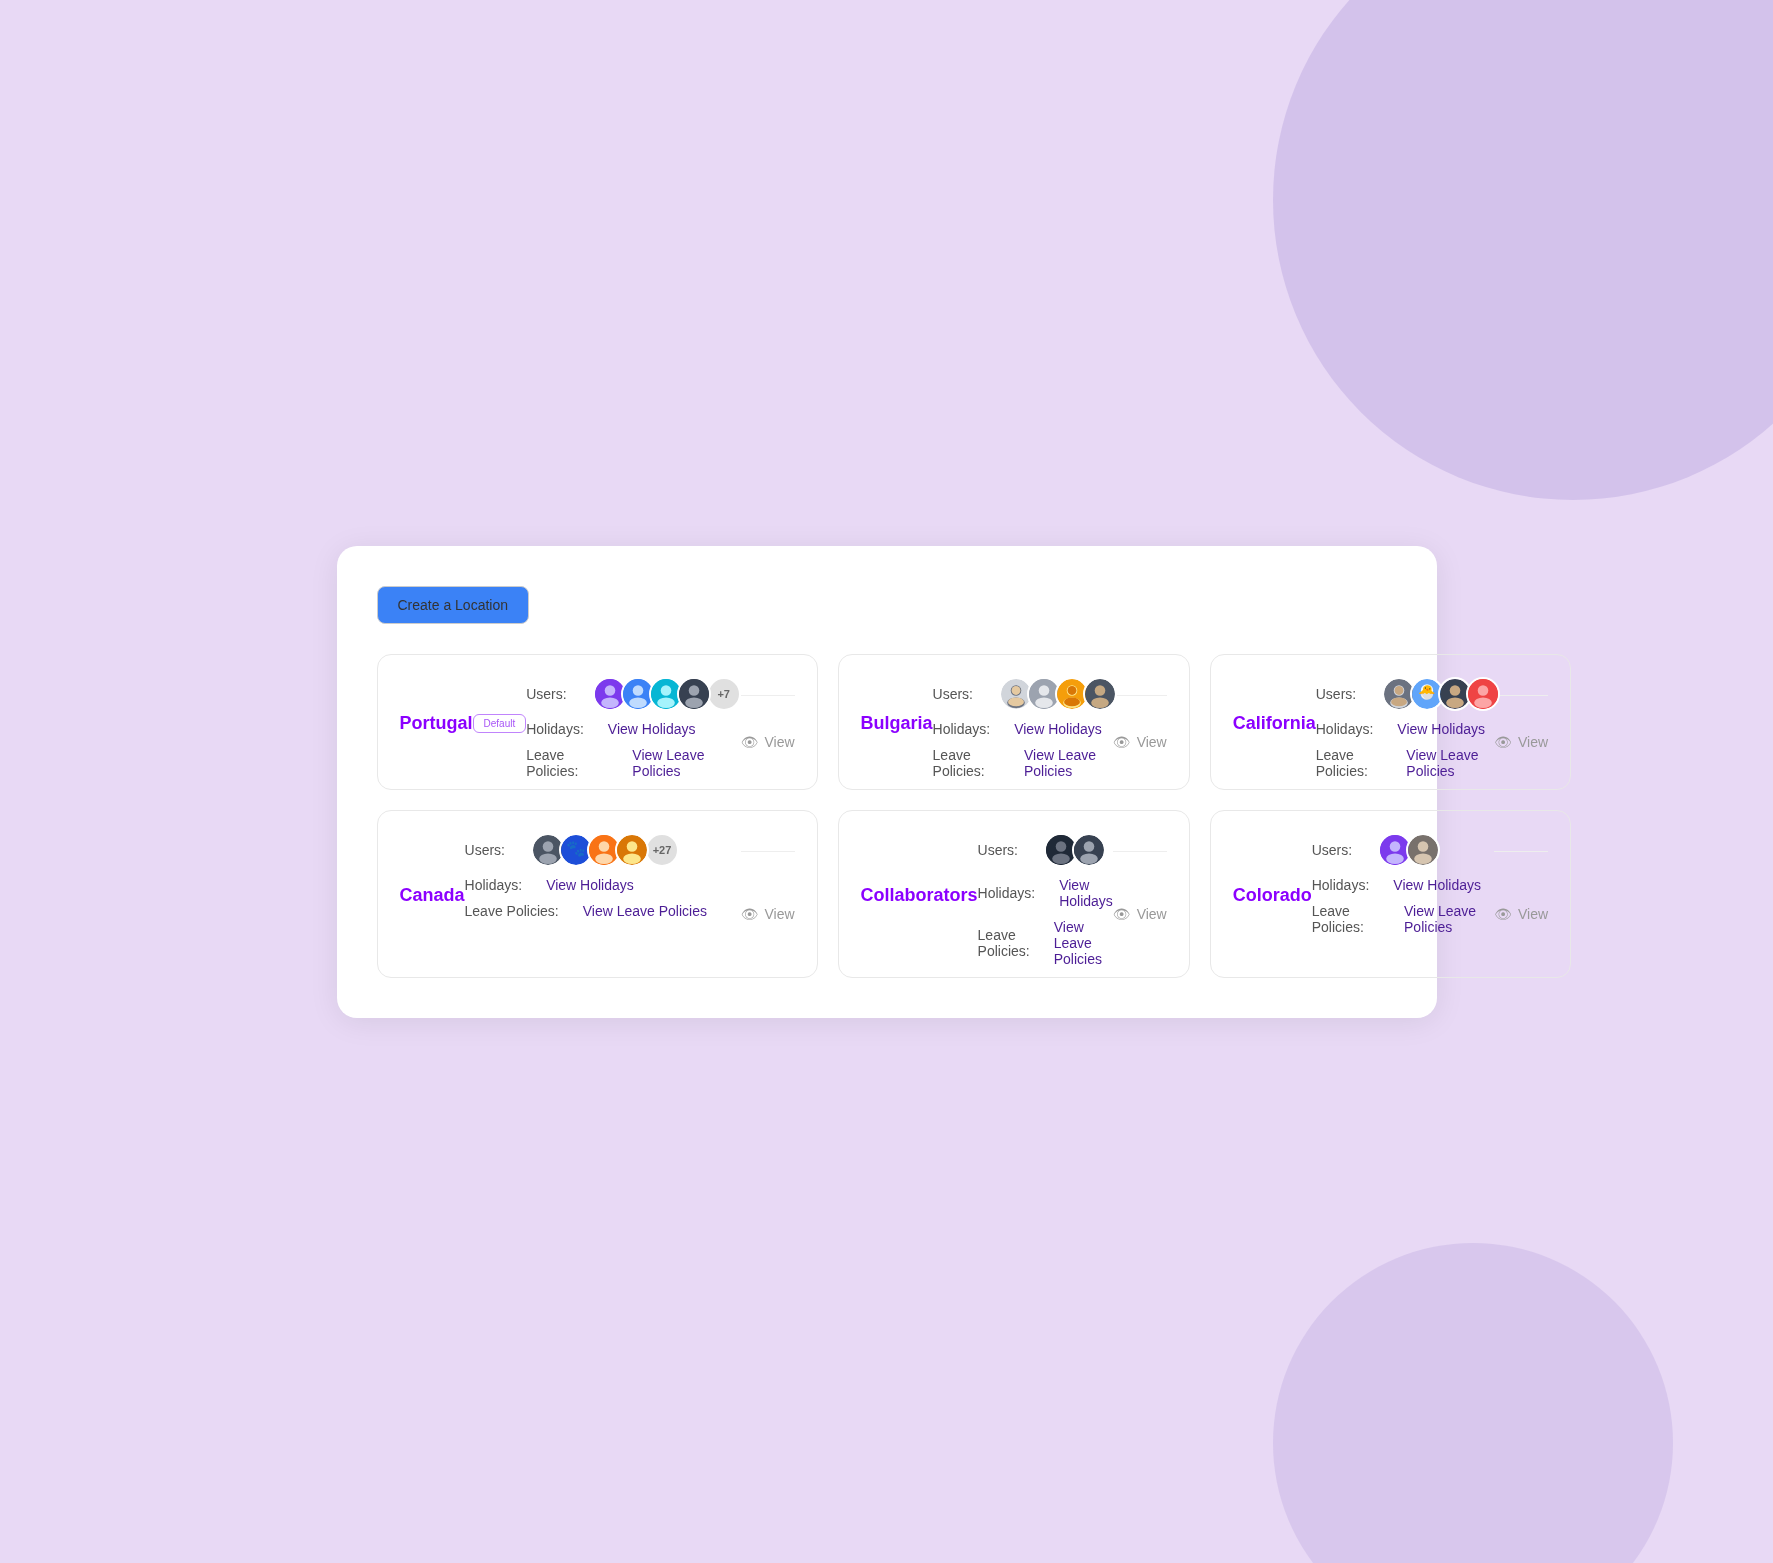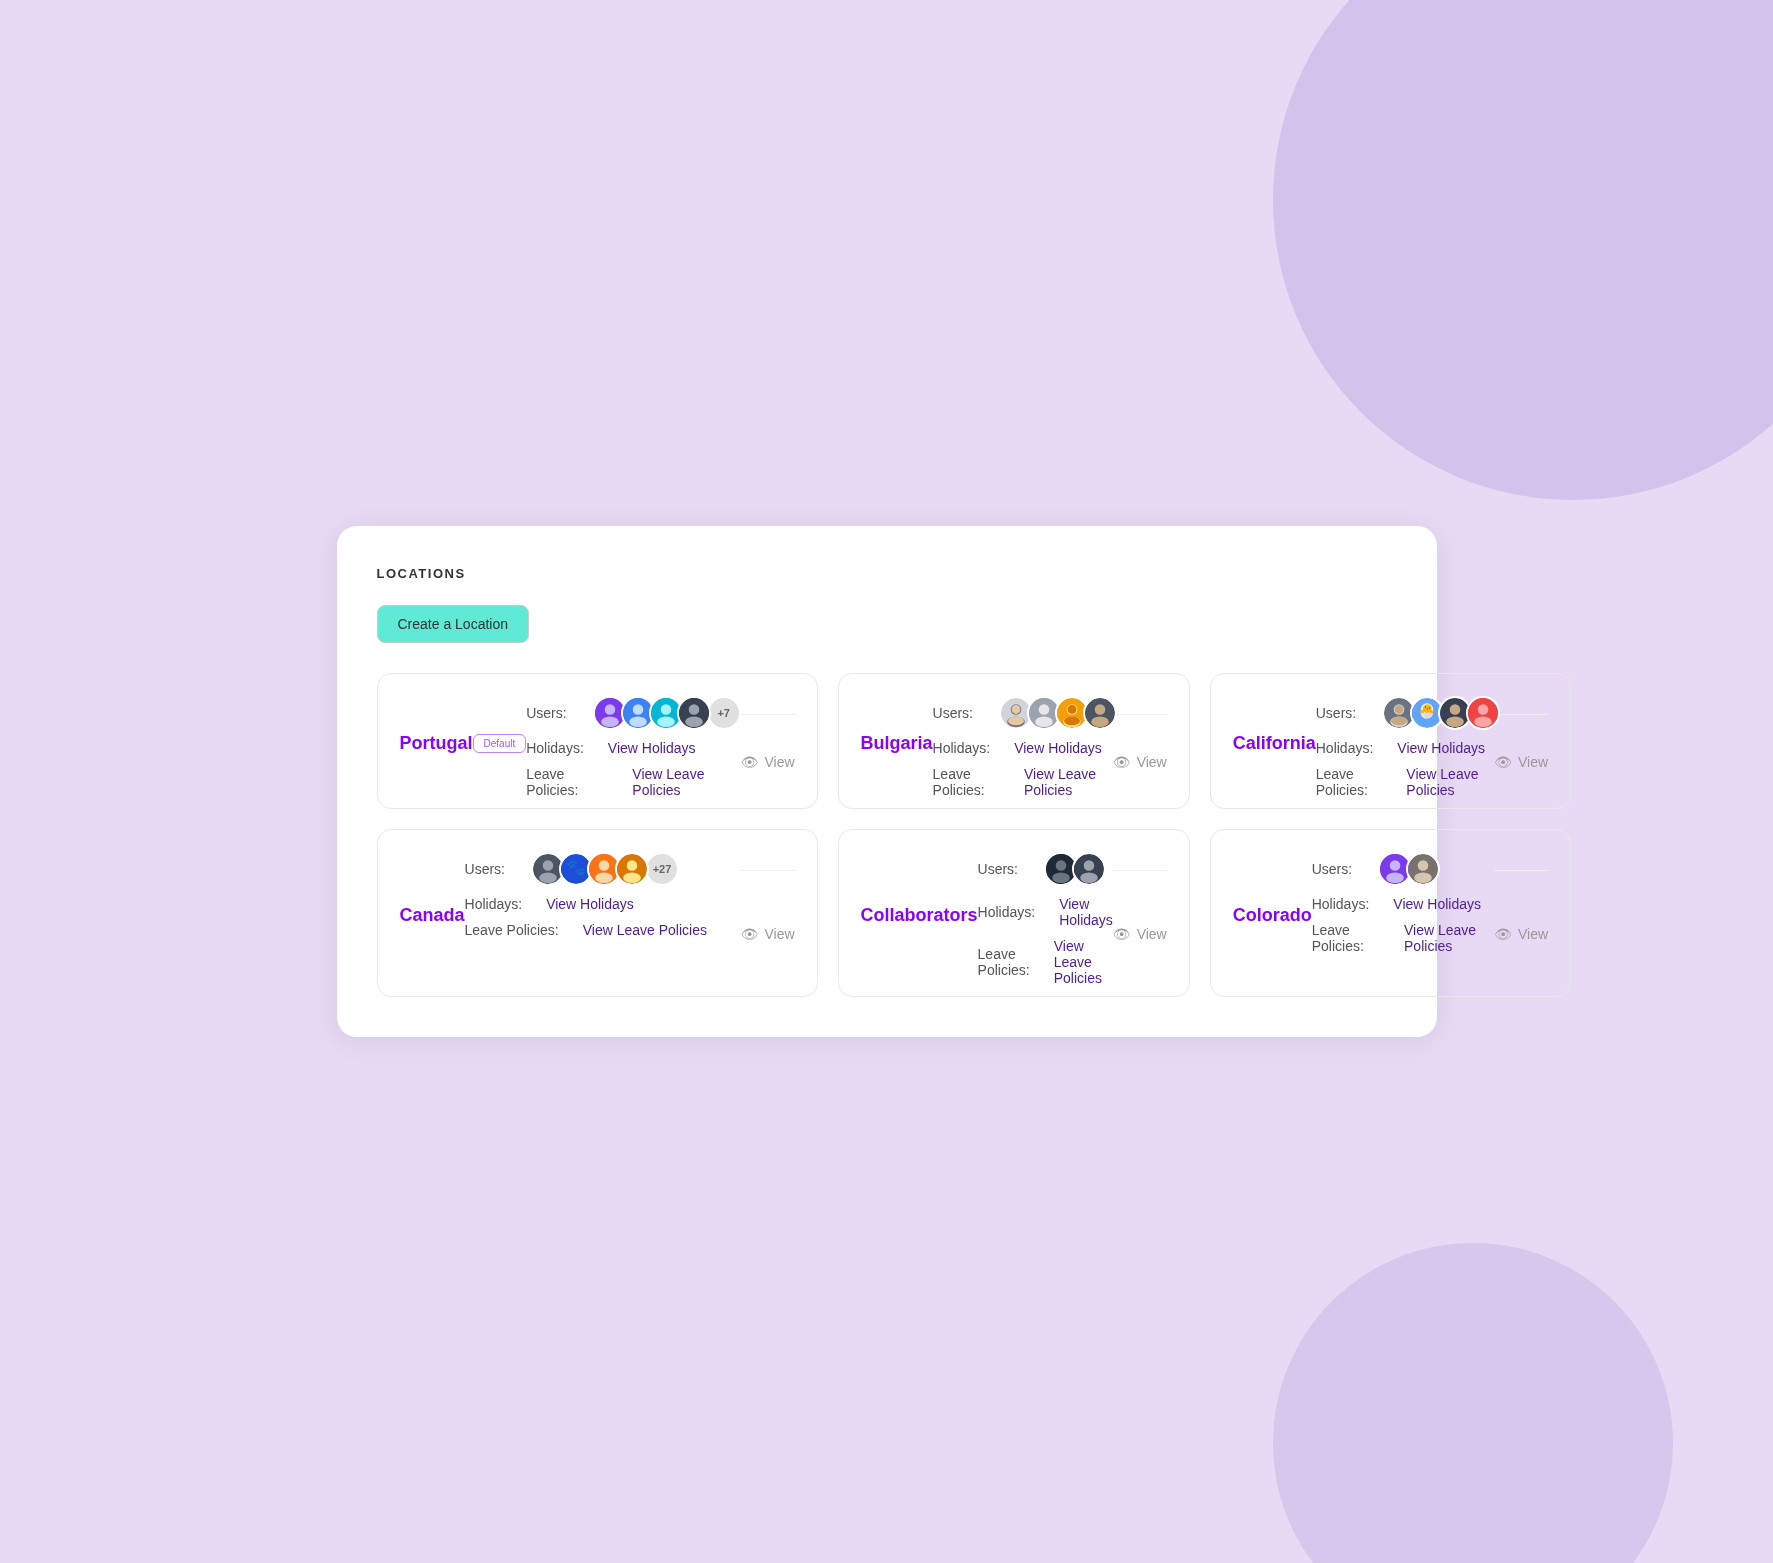--- a/index.html
+++ b/index.html
@@ -55,21 +55,21 @@
       font-size: 13px;
       font-weight: 700;
       letter-spacing: 1.5px;
       color: #333;
       text-transform: uppercase;
       margin-bottom: 24px;
     }
 
     .create-btn {
       border: 1.5px solid #ccc;
-      background: #5eead4;
+      background: #3b82f6;
       border-radius: 8px;
       padding: 10px 20px;
       font-size: 14px;
       color: #333;
       cursor: pointer;
       margin-bottom: 30px;
       display: inline-block;
     }
 
     .grid {
@@ -197,21 +197,20 @@
       margin-right: 6px;
       color: #555;
       font-weight: 500;
       white-space: nowrap;
     }
   </style>
 </head>
 <body>
 
 <div class="container">
-  <div class="page-title">LOCATIONS</div>
   <button class="create-btn">Create a Location</button>
 
   <div class="grid">
 
     <div class="card">
       <div class="card-header">
         <span class="card-title">Portugal</span>
         <span class="default-badge">Default</span>
       </div>
       <div class="card-body">

